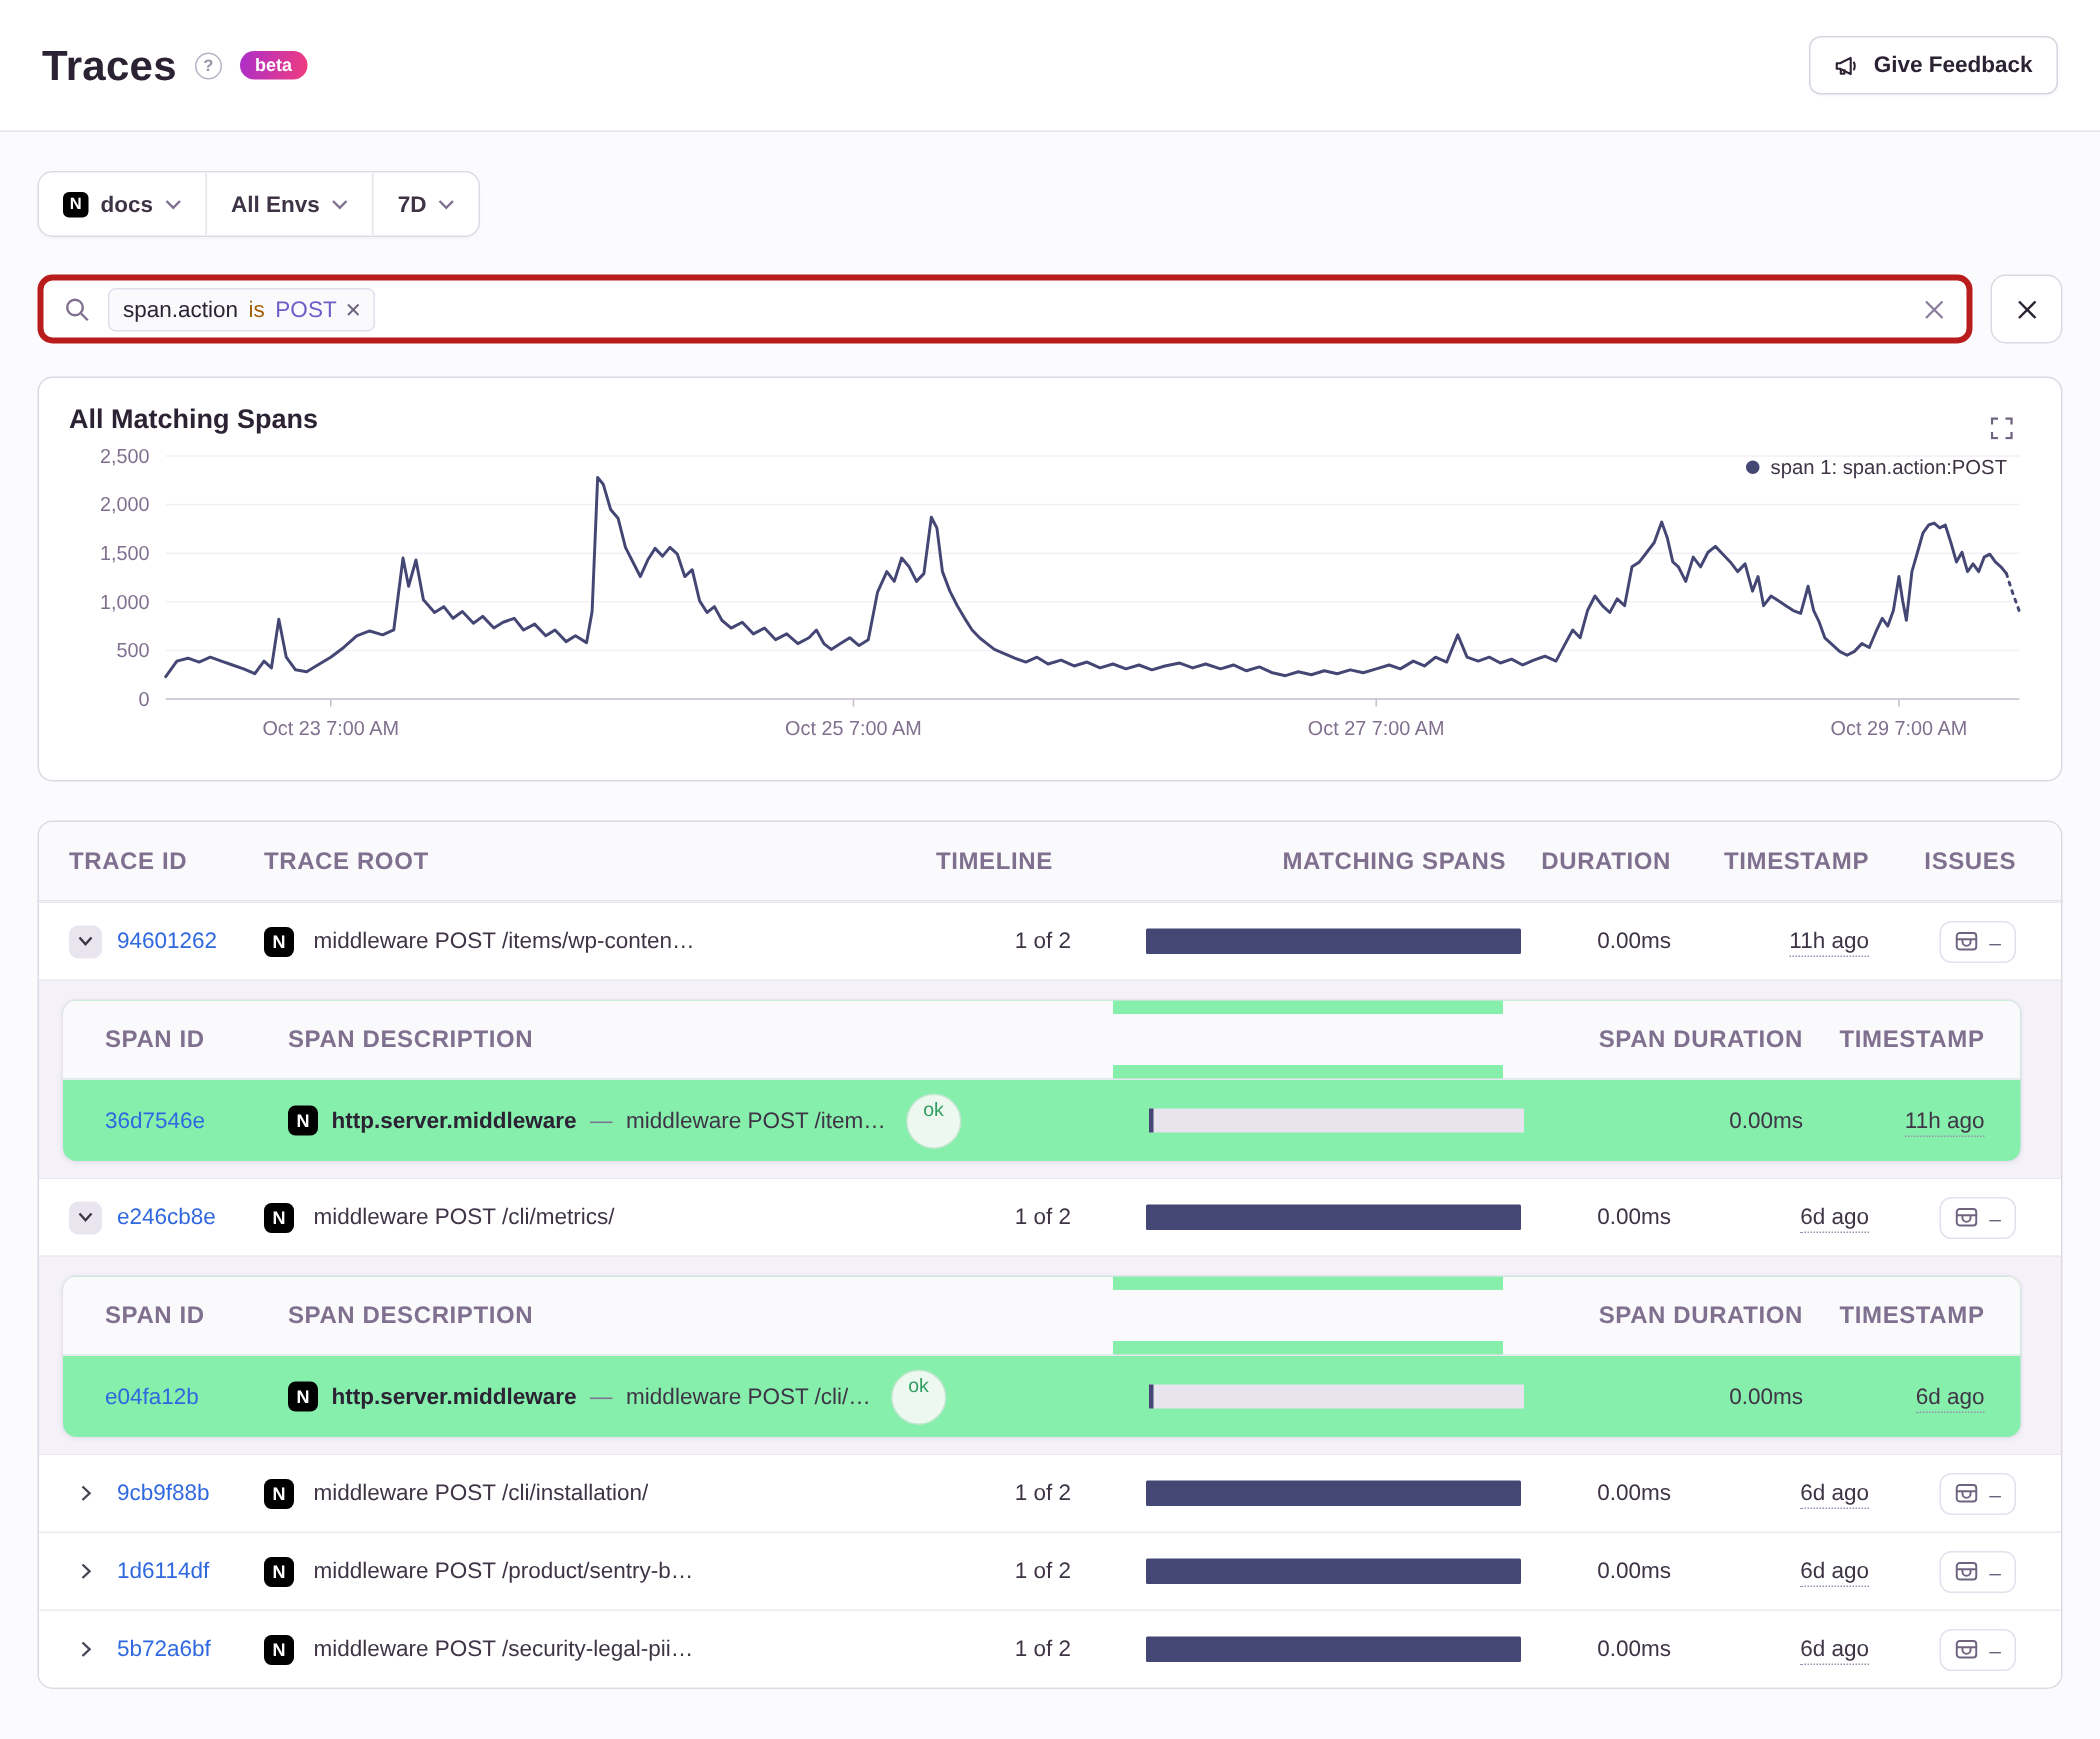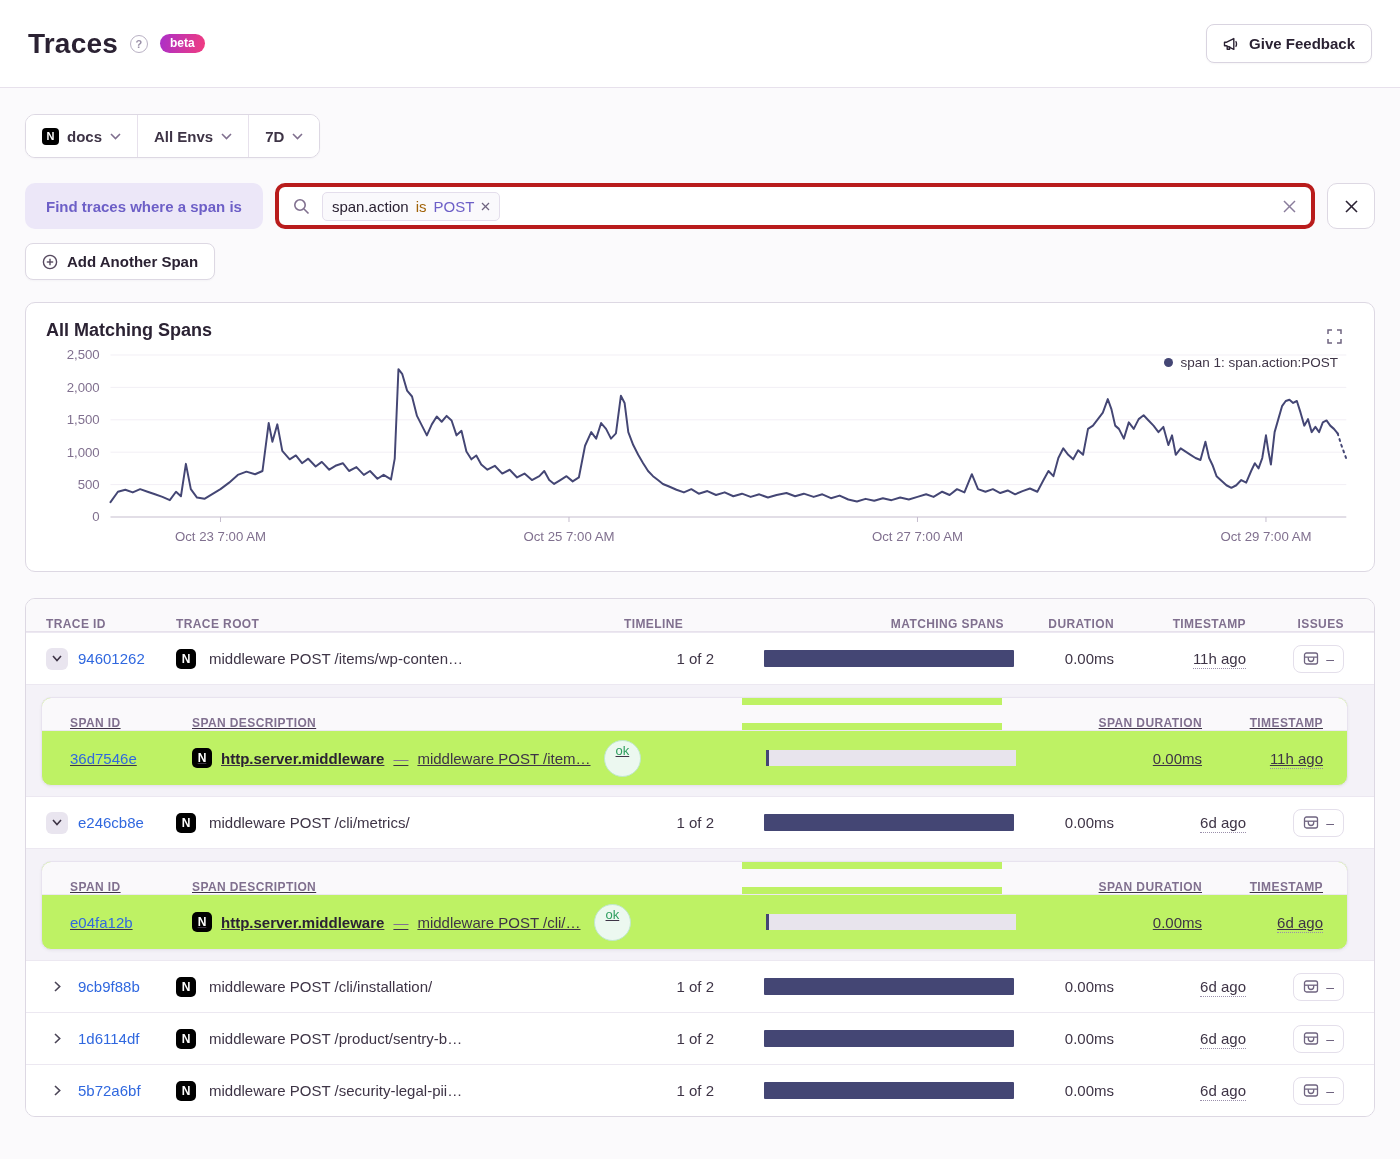--- a/index.html
+++ b/index.html
@@ -95,22 +95,22 @@
   #spans-chart{ width:100%; height:218px; display:block; margin-top:4px; }
   
   .traces-table{
     margin-top:26px; background:#fff; border:1px solid #ddd8e3; border-radius:10px; overflow:hidden;
   }
   .grid-row{
     display:grid; align-items:center;
     grid-template-columns:150px minmax(0,1fr) 140px 290px 110px 150px 110px;
   }
   .th{
-    font-size:12px; font-weight:700; color:#80708f; text-transform:uppercase; letter-spacing:.4px;
-    padding-top:18px; background:#faf9fb;
+    font-size:16px; font-weight:700; color:#80708f; text-transform:uppercase; letter-spacing:.4px;
+    padding-top:18px; padding-bottom:16px; background:#faf9fb;
   }
   .thead{ border-bottom:1px solid #e7e1ec; }
   .c1{ padding-left:20px; display:flex; align-items:center; gap:10px; }
   .c3,.c5{ text-align:right; }
   .c4{ padding-left:50px; }
   .c6{ text-align:right; padding-right:18px; }
   .c7{ text-align:right; padding-right:30px; }
   .trow{ border-top:1px solid #ece8f1; height:52px; font-size:15px; background:#fff; }
   .thead.grid-row{ border-top:none; }
   .toggle-btn{
@@ -131,23 +131,22 @@
   .tl-bar{ width:250px; height:17px; background:#444674; border-radius:1px; cursor:pointer; }
   .tstamp{ border-bottom:1px dotted #9a8fab; padding-bottom:1px; cursor:pointer; }
   .issues-btn{
     display:inline-flex; align-items:center; gap:7px; background:#fff;
     border:1px solid #e4dfeb; border-radius:8px; padding:5px 9px; cursor:pointer; color:#6f6480;
     font-size:14px;
   }
   
   .span-section{ background:#f4f2f8; border-top:1px solid #ece8f1; padding:12px 26px 10px 15px; }
   .span-table{
-    background:#bef264; border:1px solid #e8e3ef; border-radius:10px; overflow:hidden;
+    background:#86efac; border:1px solid #e8e3ef; border-radius:10px; overflow:hidden;
     box-shadow:0 1px 3px rgba(60,45,80,.06);
-    text-decoration:underline;
   }
   .sub-grid{
     display:grid; align-items:center;
     grid-template-columns:150px minmax(0,1fr) 260px 200px 145px;
   }
   .s1{ padding-left:28px; }
   .s3{ padding-left:24px; }
   .s4{ text-align:right; }
   .s5{ text-align:right; padding-right:24px; }
   .sub-thead{ border-bottom:1px solid #ece8f1; }
@@ -212,21 +211,20 @@
       <span class="chev">
         <svg width="11" height="7" viewBox="0 0 11 7" fill="none" stroke="#80708f" stroke-width="1.6">
             <polyline points="1,1 5.5,5.5 10,1"></polyline>
           </svg>
       </span>
     </button>
   </div>
 
   
   <div class="query-row">
-    <div class="span-label">Find traces where a span is</div>
     <div class="search-bar">
       <span>
         <svg width="17" height="17" viewBox="0 0 17 17" fill="none" stroke="#80708f" stroke-width="1.6">
           <circle cx="7" cy="7" r="5.2"></circle>
             <line x1="11" y1="11" x2="15.5" y2="15.5"></line>
         </svg>
       </span>
       <span class="search-token">
         <span class="tok-key">span.action</span>
         <span class="tok-op">is</span>
@@ -246,30 +244,20 @@
           </svg>
       </span>
     </div>
     <button class="panel-close-btn">
       <svg width="15" height="15" viewBox="0 0 15 15" stroke="#2b2233" stroke-width="1.6">
           <line x1="2" y1="2" x2="13" y2="13"></line>
           <line x1="13" y1="2" x2="2" y2="13"></line>
         </svg>
     </button>
   </div>
-  <button class="add-span-btn">
-    <span>
-      <svg width="16" height="16" viewBox="0 0 16 16" fill="none" stroke="#56495f" stroke-width="1.4">
-        <circle cx="8" cy="8" r="6.6"></circle>
-          <line x1="8" y1="4.8" x2="8" y2="11.2"></line>
-          <line x1="4.8" y1="8" x2="11.2" y2="8"></line>
-      </svg>
-    </span>
-    <span>Add Another Span</span>
-  </button>
 
   
   <div class="chart-panel">
     <div class="chart-title">All Matching Spans</div>
     <span class="fullscreen-btn">
       <svg width="15" height="15" viewBox="0 0 15 15" fill="none" stroke="#6f6480" stroke-width="1.5">
         <path d="M1 5 V1 H5"></path>
           <path d="M10 1 H14 V5"></path>
           <path d="M14 10 V14 H10"></path>
           <path d="M5 14 H1 V10"></path>

